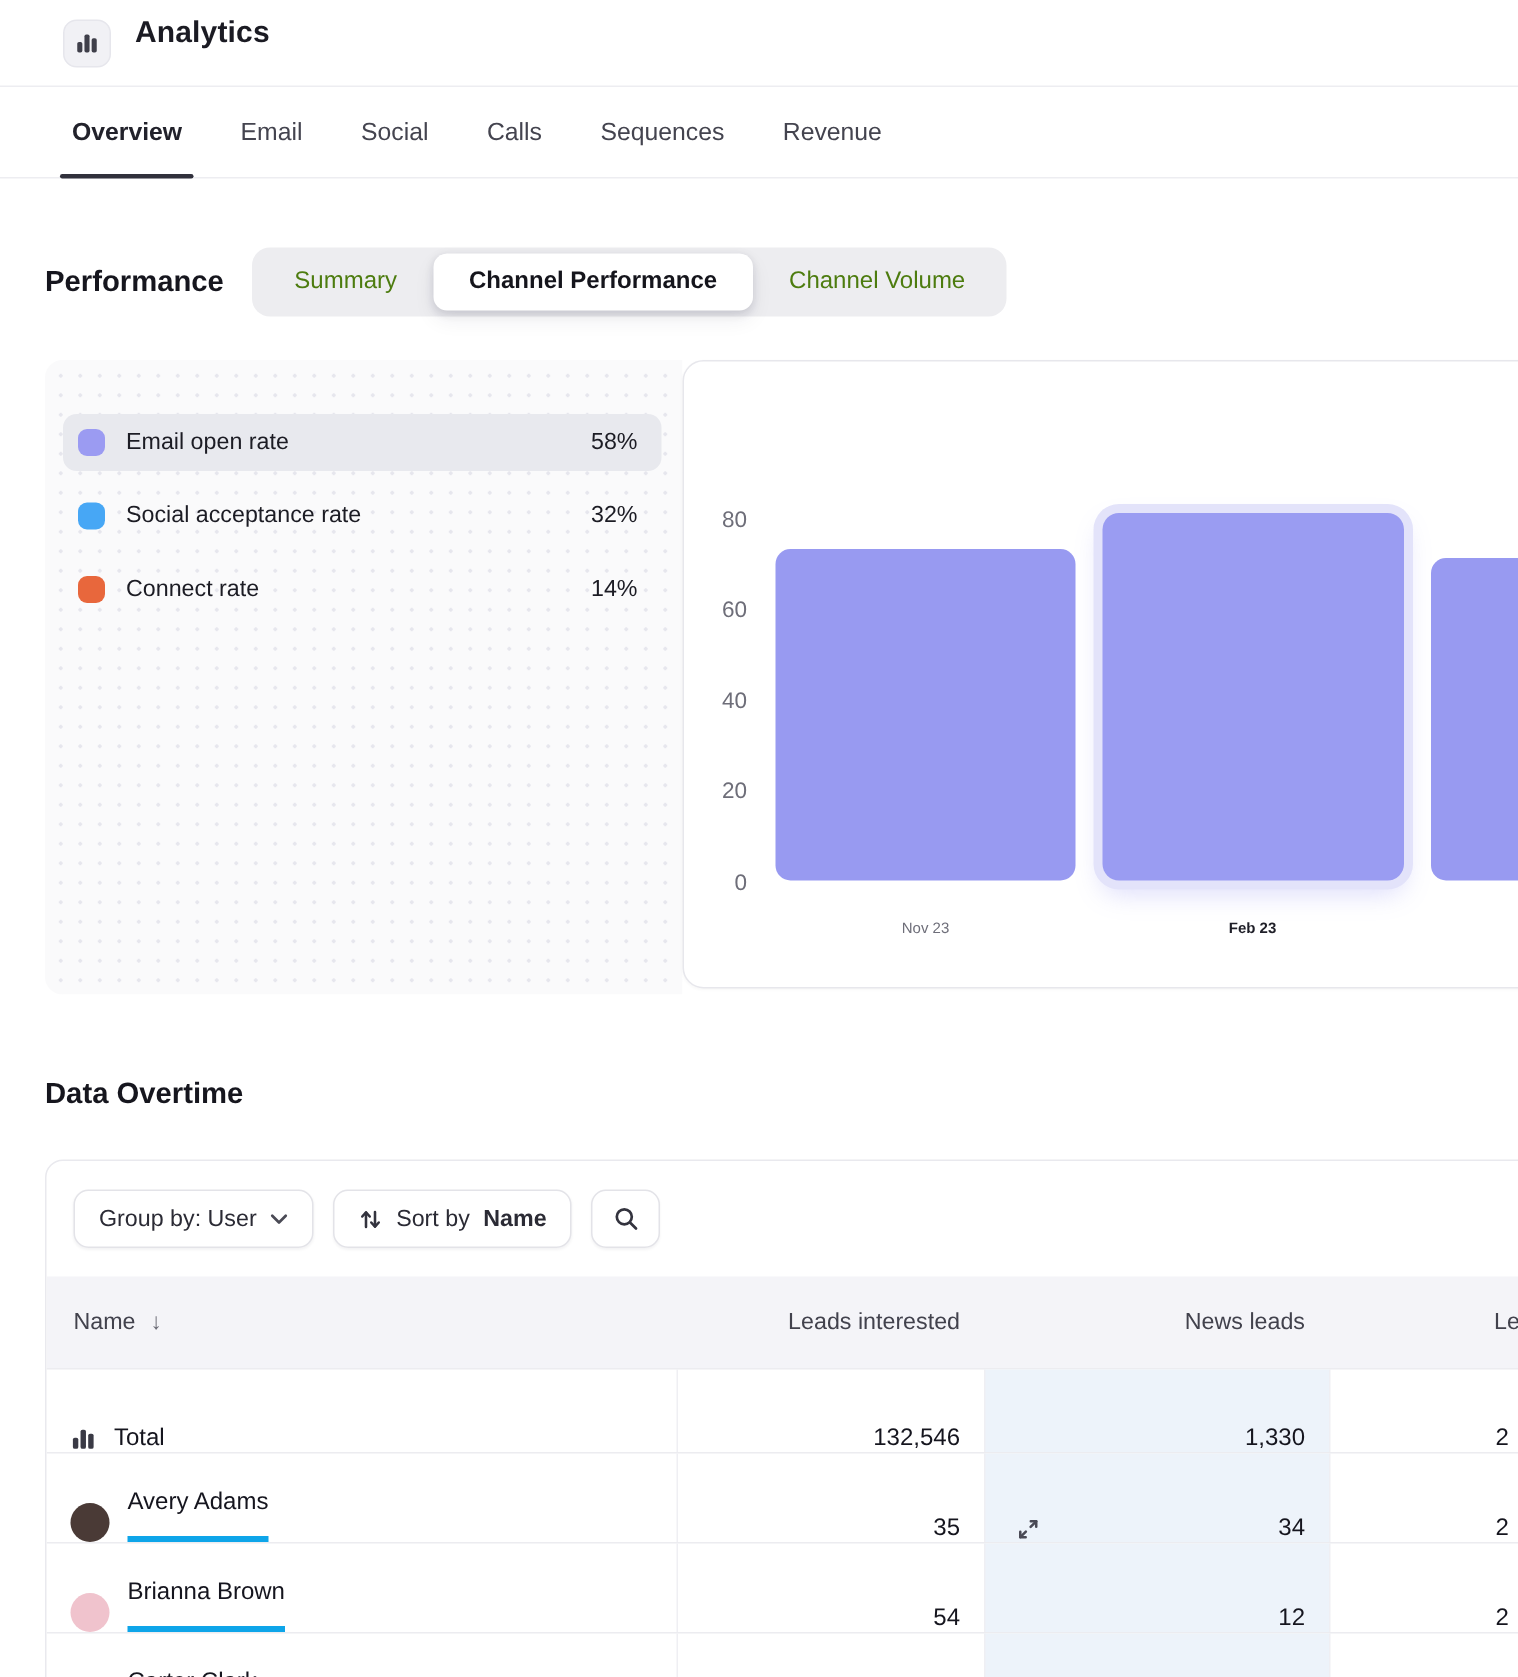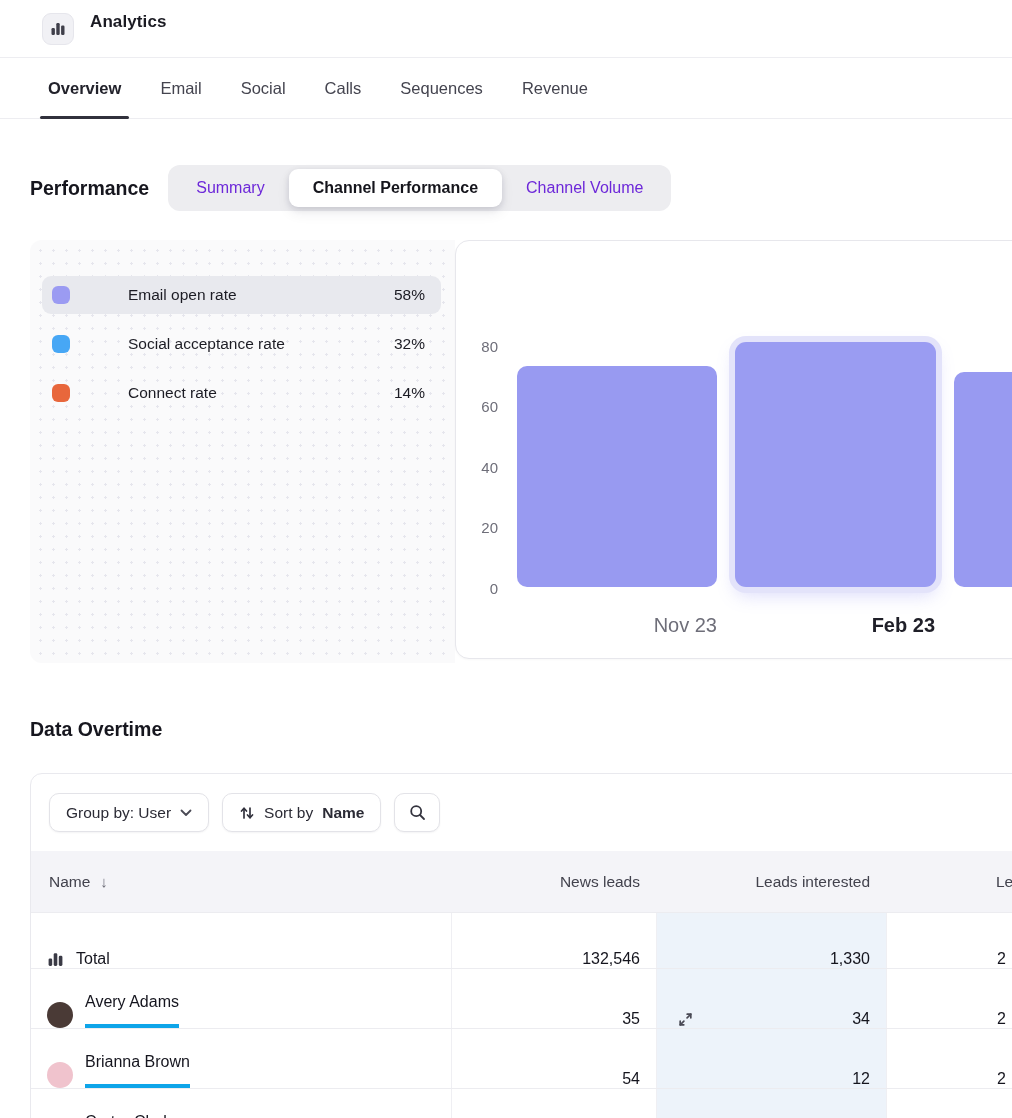--- a/index.html
+++ b/index.html
@@ -11,69 +11,69 @@
   }
   .screen { position:absolute; inset:0; width:1012px; height:1118px; overflow:hidden; }
 
   
   .topbar { position:absolute; top:0; left:0; width:1012px; height:58px;
     border-bottom:1px solid #ededf1; display:flex; align-items:center; }
   .logo { position:absolute; left:42px; top:13px; width:32px; height:32px;
     background:#f1f1f5; border:1px solid #e6e6ec; border-radius:9px;
     display:flex; align-items:center; justify-content:center; }
   .app-title { position:absolute; left:90px; top:0; height:44px; display:flex; align-items:center;
-    font-size:17px; font-weight:700; color:#1b1b23; letter-spacing:.1px; }
+    font-size:20px; font-weight:700; color:#1b1b23; letter-spacing:.1px; }
 
   
   .tabs { position:absolute; top:58px; left:0; width:1012px; height:61px;
     border-bottom:1px solid #ededf1; display:flex; padding-left:47px; gap:37px; }
   .tab { background:none; border:none; font-family:inherit; font-size:16.5px; color:#44444f;
     cursor:pointer; padding:0 1px; height:100%; display:flex; align-items:center; position:relative; }
   .tab.active { color:#22222b; font-weight:700; }
   .tab.active::after { content:""; position:absolute; left:-7px; right:-7px; bottom:-1px;
     height:3px; background:#31313c; border-radius:2px; }
 
   
   .perf-row { position:absolute; top:165px; left:30px; display:flex; align-items:center; gap:19px; }
   .section-title { font-size:19.5px; font-weight:700; color:#16161e; }
   .segmented { background:#ededf0; border-radius:12px; padding:4px; display:flex; align-items:center; }
-  .seg { border:none; background:transparent; font-family:inherit; font-size:16px; color:#6d28d9;
+  .seg { border:none; background:transparent; font-family:inherit; font-size:16px; color:#4d7c0f;
     padding:0 24px; height:38px; border-radius:9px; cursor:pointer; white-space:nowrap; }
   .seg.active { background:#ffffff; color:#15151c; font-weight:700;
     box-shadow:0 2px 6px rgba(25,25,55,.13), 0 6px 14px rgba(25,25,55,.07); }
 
   
   .options-panel { position:absolute; left:30px; top:240px; width:425px; height:423px;
     background:radial-gradient(circle, #e6e6ed 1.1px, transparent 1.2px) 4px 4px/13px 13px, #fafafb;
     border-radius:12px 0 0 12px; }
   .op-head { display:flex; align-items:center; justify-content:space-between;
     padding:30px 22px 0 25px; }
   .op-title { font-size:15.5px; font-weight:700; color:#1d1d26; }
   .panel-btn { background:none; border:none; cursor:pointer; padding:2px; display:flex; }
   .metrics { margin-top:36px; padding:0 14px 0 12px; }
   .metric { height:38px; margin-bottom:11px; display:flex; align-items:center;
-    padding:0 16px 0 10px; border-radius:9px; cursor:pointer;gap:44px; }
+    padding:0 16px 0 10px; border-radius:9px; cursor:pointer; }
   .metric.selected { background:#e8e9ee; }
   .dot { width:18px; height:18px; border-radius:6px; flex:0 0 auto; }
   .metric-label { margin-left:14px; font-size:15.5px; color:#1c1c24; }
   .metric-value { margin-left:auto; font-size:15.5px; color:#1c1c24; }
 
   
   .chart-card { position:absolute; left:455px; top:240px; width:585px; height:419px;
     background:#ffffff; border:1px solid #e7e7ec; border-radius:14px;
     box-shadow:0 1px 2px rgba(20,20,40,.03); }
   .ytick { position:absolute; left:6px; width:36px; text-align:right;
     font-size:15px; color:#6e6e79; line-height:20px; }
   .yt4{top:96px} .yt3{top:156px} .yt2{top:217px} .yt1{top:277px} .yt0{top:338px}
   .bar { position:absolute; bottom:71px; width:200px; background:#989af1; border-radius:10px; }
   .bar.b0 { left:61px; }
   .bar.b1 { left:279px; width:201px; background:#9a9cf2;
     box-shadow:0 0 0 6px #e3e3fa, 0 8px 18px rgba(124,124,240,.28); border-radius:11px; }
   .bar.b2 { left:498px; }
-  .xlab { position:absolute; top:373px; width:200px; text-align:right; font-size:20px; color:#6e6e79; }
+  .xlab { position:absolute; top:373px; width:200px; text-align:center; font-size:10px; color:#6e6e79; }
   .xl0 { left:61px; }
   .xl1 { left:279px; color:#1f1f28; font-weight:700; }
   .xl2 { left:498px; }
 
   
   .dot-title { position:absolute; left:30px; top:718px; }
   .table-card { position:absolute; left:30px; top:773px; width:1150px; height:430px;
     background:#ffffff; border:1px solid #e9e9ee; border-radius:12px; overflow:hidden; }
   .toolbar { height:77px; display:flex; align-items:center; gap:13px; padding:0 18px; }
   .tbtn { height:39px; background:#ffffff; border:1px solid #e3e3e8; border-radius:10px;
@@ -199,22 +199,22 @@
           <line x1="11" y1="11" x2="15" y2="15" stroke="#33333e" stroke-width="1.8" stroke-linecap="round"></line>
         </svg>
       </button>
     </div>
 
     <div class="grid-row thead">
       <div class="th c1">
         <span>Name</span>
         <span class="sort-arrow">↓</span>
       </div>
+      <div class="th num">Leads interested</div>
       <div class="th num">News leads</div>
-      <div class="th num">Leads interested</div>
       <div class="th c4">Le</div>
     </div>
 
     <div class="grid-row trow total">
       <div class="td c1">
         <svg width="17" height="17" viewBox="0 0 16 16">
           <rect x="1.5" y="7" width="3.4" height="7" rx="1.2" fill="#3a3a45"></rect>
           <rect x="6.3" y="2" width="3.4" height="12" rx="1.2" fill="#3a3a45"></rect>
           <rect x="11.1" y="4.5" width="3.4" height="9.5" rx="1.2" fill="#3a3a45"></rect>
         </svg>

